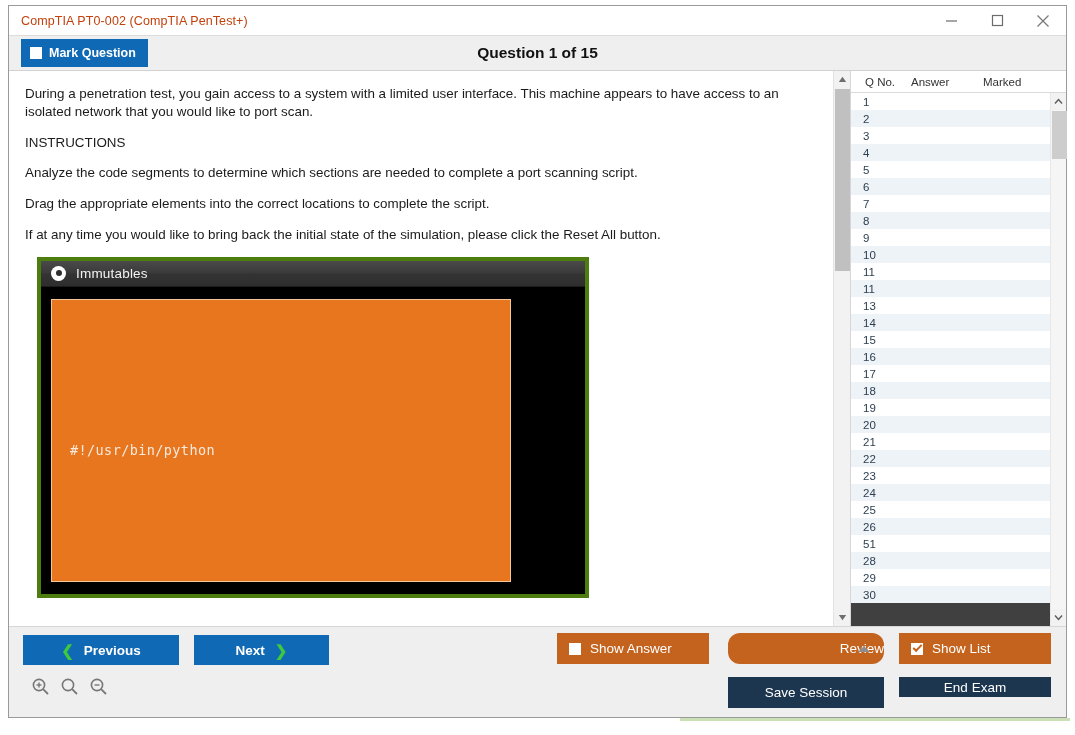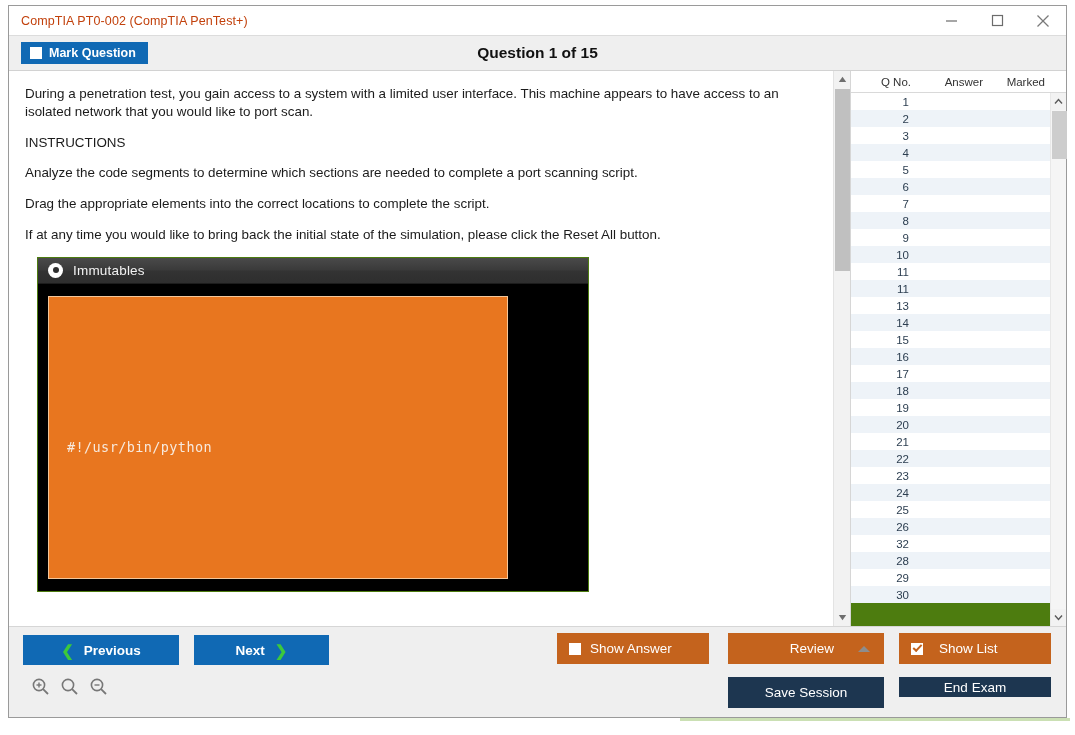--- a/index.html
+++ b/index.html
@@ -78,21 +78,21 @@
     background: #efefef;
     border-top: 1px solid #dcdcdc;
     border-bottom: 1px solid #d2d2d2;
     display: flex;
     align-items: center;
     position: relative;
     flex: 0 0 auto;
   }
   .mark-question {
     margin-left: 12px;
-    height: 22px;
+    height: 28px;
     background: #1069b4;
     color: #ffffff;
     font-size: 12.5px;
     font-weight: bold;
     display: flex;
     align-items: center;
     gap: 7px;
     padding: 0 12px 0 9px;
     cursor: pointer;
     user-select: none;
@@ -176,21 +176,21 @@
     width: 15px;
     background: #c0c0c0;
   }
   .vscroll.content-sb .thumb { top: 18px; height: 182px; }
 
   
   .sim-panel {
     margin: 4px 8px 0 12px;
     width: 552px;
     background: #000000;
-    border: 1px solid #4d7c0f;
+    border: 4px solid #4d7c0f;
   }
   .sim-header {
     height: 26px;
     background: linear-gradient(180deg,#4a4a4a 0%,#3a3a3a 48%,#333333 52%,#2e2e2e 100%);
     display: flex;
     align-items: center;
     gap: 10px;
     padding-left: 10px;
     border-bottom: 1px solid #1c1c1c;
   }
@@ -234,26 +234,25 @@
     font-family: "DejaVu Sans Mono", monospace;
     font-size: 13.5px;
     letter-spacing: .4px;
     white-space: pre;
     text-align: right;
   }
 
   
   .list-pane {
     flex: 1 1 auto;
-    background: #4d7c0f;
+    background: #404040;
     border-left: 1px solid #d6d6d6;
     display: flex;
     flex-direction: column;
     min-width: 0;
-    text-align: right;
   }
   .list-head {
     height: 22px;
     display: flex;
     align-items: center;
     font-size: 11.5px;
     color: #333333;
     border-bottom: 1px solid #d9d9d9;
     background: #ffffff;
     padding-left: 2px;
@@ -330,29 +329,30 @@
   .btn-showanswer {
     left: 557px; top: 633px;
     width: 152px; height: 31px;
     justify-content: flex-start;
     padding-left: 12px;
     gap: 9px;
   }
   .btn-review {
     left: 728px; top: 633px;
     width: 156px; height: 31px;
-    justify-content: center;
+    justify-content: flex-end;
     padding-left: 12px;
+    border-radius: 12px;
   }
   .btn-showlist {
     left: 899px; top: 633px;
     width: 152px; height: 31px;
     justify-content: flex-start;
     padding-left: 12px;
-    gap: 16px;
+    gap: 9px;
   }
   .btn-save   { left: 728px; top: 677px; width: 156px; height: 31px; }
   .btn-end    { left: 899px; top: 677px; width: 152px; height: 20px; }
 
   .review-caret {
     position: absolute;
     right: 14px;
     top: 50%;
     width: 0; height: 0;
     border-left: 6px solid transparent;
@@ -581,21 +581,21 @@
                 <span class="qno">25</span>
                 <span class="qans"></span>
                 <span class="qmark"></span>
               </div>
               <div class="qrow">
                 <span class="qno">26</span>
                 <span class="qans"></span>
                 <span class="qmark"></span>
               </div>
               <div class="qrow">
-                <span class="qno">32</span>
+                <span class="qno">51</span>
                 <span class="qans"></span>
                 <span class="qmark"></span>
               </div>
               <div class="qrow">
                 <span class="qno">28</span>
                 <span class="qans"></span>
                 <span class="qmark"></span>
               </div>
               <div class="qrow">
                 <span class="qno">29</span>

